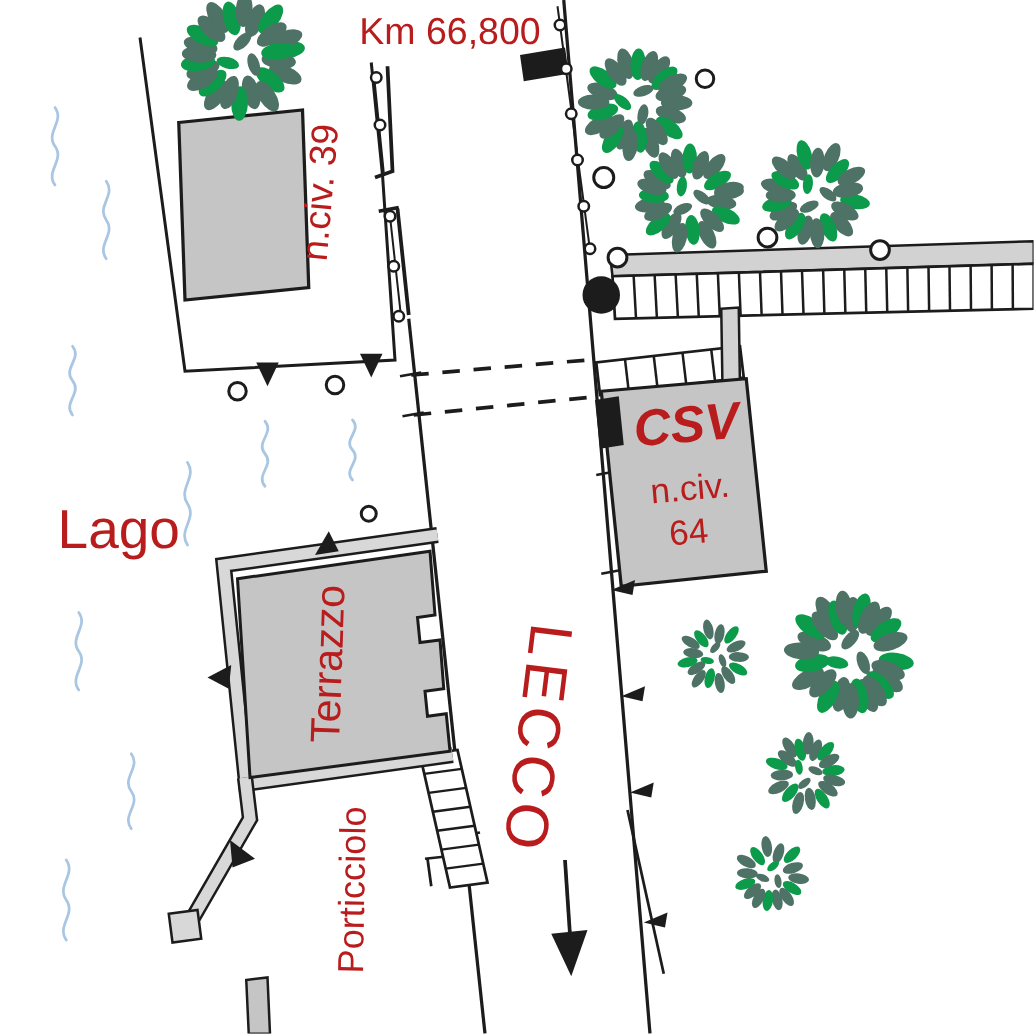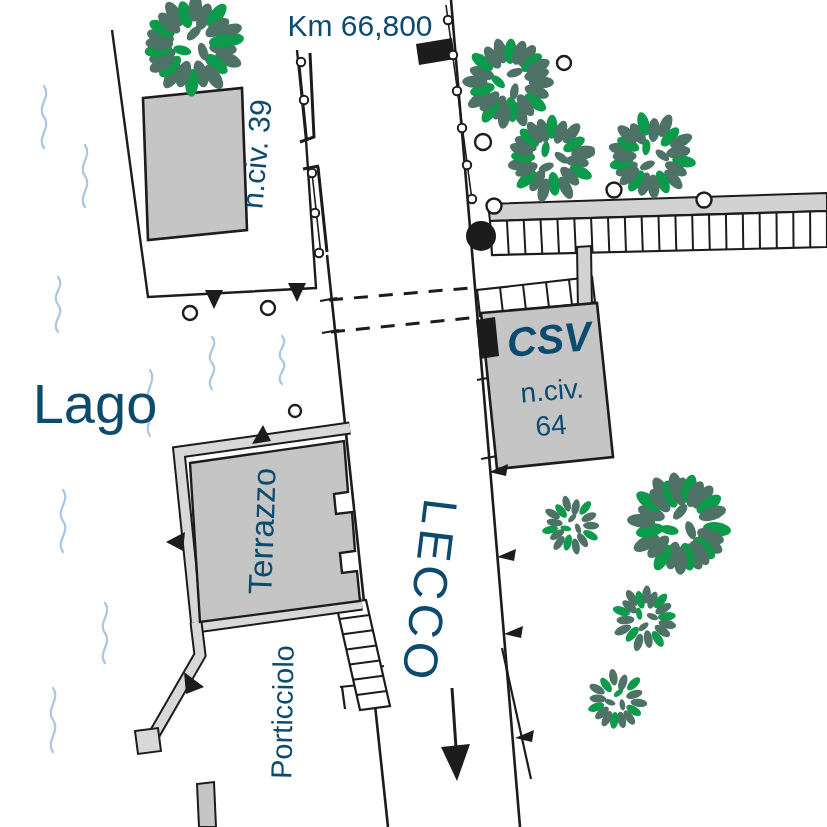--- a/index.html
+++ b/index.html
@@ -1,21 +1,21 @@
 <!DOCTYPE html>
 <html><head>
 <meta charset="utf-8">
 <style>
   html,body{margin:0;padding:0;background:#fff;}
   .canvas{position:relative;width:827px;height:827px;background:#ffffff;overflow:hidden;
-          font-family:"Liberation Sans",sans-serif;color:#0c4a6e;border-radius:22px;}
+          font-family:"Liberation Sans",sans-serif;color:#b91c1c;border-radius:22px;}
   svg{position:absolute;left:0;top:0;}
   .lbl{position:absolute;white-space:nowrap;transform:translate(-50%,-50%);line-height:1;}
   #lbl-km{left:360px;top:26px;font-size:30px;}
-  #lbl-lago{left:95px;top:404px;font-size:56px;}
+  #lbl-lago{left:95px;top:424px;font-size:44px;}
   #lbl-cso{left:411px;top:236px;font-size:41px;font-weight:bold;font-style:italic;}
   #lbl-csv{left:549px;top:340px;font-size:41px;font-weight:bold;font-style:italic;
            transform:translate(-50%,-50%) rotate(-5deg);}
   #lbl-nciv64a{left:552px;top:391px;font-size:28px;transform:translate(-50%,-50%) rotate(-5deg);}
   #lbl-nciv64b{left:551px;top:426px;font-size:28px;transform:translate(-50%,-50%) rotate(-5deg);}
   #lbl-nciv39{left:257px;top:154px;font-size:30px;transform:translate(-50%,-50%) rotate(-85deg);}
   #lbl-terrazzo{left:262px;top:531px;font-size:33px;transform:translate(-50%,-50%) rotate(-88deg);}
   #lbl-porticciolo{left:283px;top:712px;font-size:29px;transform:translate(-50%,-50%) rotate(-89deg);}
   #lbl-lecco{left:429px;top:591px;font-size:48px;letter-spacing:4px;
              transform:translate(-50%,-50%) rotate(97deg);}

